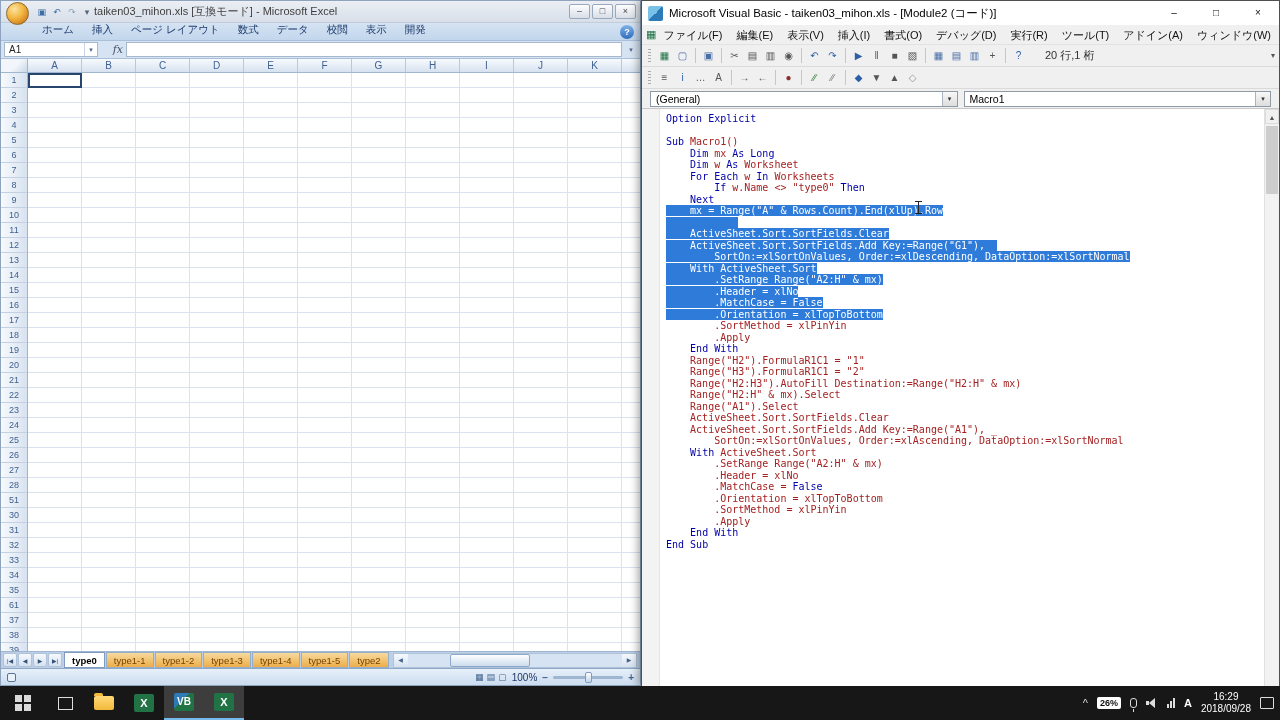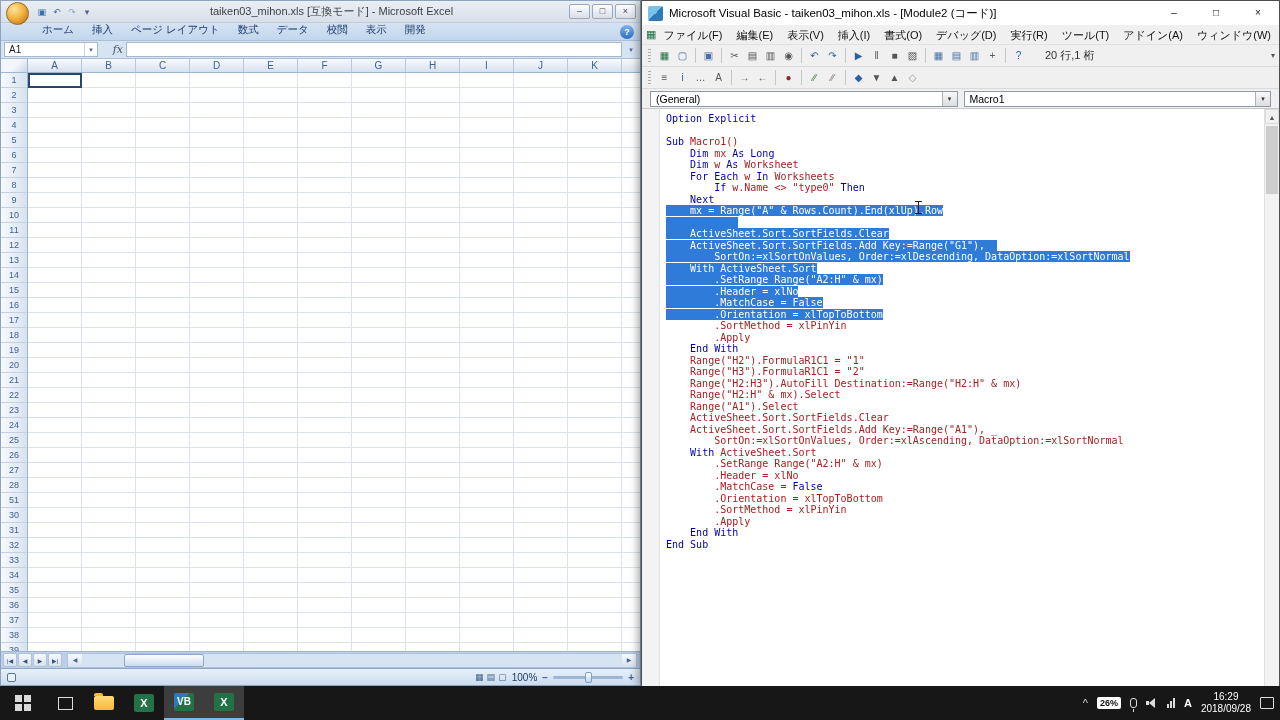--- a/index.html
+++ b/index.html
@@ -6,21 +6,21 @@
   html,body{width:1280px;height:720px}
   body{font-family:"Liberation Sans",sans-serif;background:#000}
   #screen{position:relative;width:1280px;height:720px;background:#9FB6CD;overflow:hidden}
 
   
   #excel{position:absolute;left:0;top:0;width:641px;height:686px;background:#fff;border:1px solid #8EA4BE}
   .xl-titlebar{position:relative;height:22px;background:linear-gradient(#EBEFF4,#D8DFE9);display:flex;align-items:center;border-bottom:1px solid #C2CCDA}
   .office-orb{position:absolute;left:5px;top:1px;width:23px;height:23px;border-radius:50%;background:radial-gradient(circle at 35% 30%,#FBE3A0,#F2B53E 45%,#D98B28 72%,#9C5A14);border:1px solid #8A6A30;z-index:3}
   .qat{display:flex;align-items:center;margin-left:34px;gap:2px}
   .qat .tb-icon{width:14px;height:14px;font-size:9px;line-height:14px;text-align:center}
-  .xl-title{flex:1;text-align:center;font-size:11px;color:#3F3F3F;white-space:nowrap;overflow:hidden}
+  .xl-title{flex:1;font-size:11px;color:#3F3F3F;white-space:nowrap;overflow:hidden}
   .xl-winbtns{display:flex;gap:2px;margin-right:4px}
   .xl-winbtn{display:inline-block;width:21px;height:15px;font-size:9px;line-height:13px;text-align:center;color:#444;background:linear-gradient(#FDFDFD,#D8DEE8);border:1px solid #99A8BC;border-radius:2px}
   .xl-ribbonrow{height:18px;background:linear-gradient(#D5E3F3,#C2D6EC);display:flex;align-items:center;padding-left:32px;position:relative;border-bottom:1px solid #A9BFDA}
   .rt-wrap{display:flex;height:24px}
   .ribbon-tab{font-size:10.5px;color:#1E3C6E;padding:0 9px;height:18px;line-height:18px;white-space:nowrap}
   .xl-helpbtn{position:absolute;right:6px;top:2px;width:14px;height:14px;border-radius:50%;background:linear-gradient(#7FB2E8,#2F6FC1);color:#fff;font-size:9px;font-weight:bold;text-align:center;line-height:14px}
   .xl-formularow{height:18px;background:#D6E3F2;display:flex;align-items:center;gap:3px;padding:1px 3px;border-bottom:1px solid #A9BFDA}
   .xl-namebox{width:94px;height:15px;background:#fff;border:1px solid #A6B8CC;font-size:10px;padding-left:4px;display:flex;align-items:center;justify-content:space-between;color:#222}
   .xl-namebox .arr{width:13px;height:13px;border-left:1px solid #C9D5E2;font-size:7px;color:#55678A;text-align:center;line-height:13px}
   .xl-fx{width:22px;text-align:right;font-family:"DejaVu Serif",serif;font-style:italic;font-size:11px;color:#44546A}
@@ -218,35 +218,44 @@
           <div class="row-h">26</div>
           <div class="row-h">27</div>
           <div class="row-h">28</div>
           <div class="row-h">51</div>
           <div class="row-h">30</div>
           <div class="row-h">31</div>
           <div class="row-h">32</div>
           <div class="row-h">33</div>
           <div class="row-h">34</div>
           <div class="row-h">35</div>
-          <div class="row-h">36</div>
+          <div class="row-h">61</div>
           <div class="row-h">37</div>
           <div class="row-h">38</div>
           <div class="row-h">39</div>
         </div>
       <div class="xl-grid">
         <div class="xl-selection"></div>
       </div>
     </div>
     <div class="xl-tabsrow">
       <div class="sheet-nav" id="sheet-nav">
           <span>|◀</span>
           <span>◀</span>
           <span>▶</span>
           <span>▶|</span>
+        </div>
+      <div id="sheet-tabs" style="display:flex">
+          <div class="sheet-tab active">type0</div>
+          <div class="sheet-tab">type1-1</div>
+          <div class="sheet-tab">type1-2</div>
+          <div class="sheet-tab">type1-3</div>
+          <div class="sheet-tab">type1-4</div>
+          <div class="sheet-tab">type1-5</div>
+          <div class="sheet-tab">type2</div>
         </div>
       <div class="xl-tabscroll">
         <span class="arr">◀</span>
         <div class="thumb"></div>
         <span class="arr r">▶</span>
       </div>
     </div>
     <div class="xl-statusbar">
       <div class="macro-ic"></div>
       <div class="xl-status-right">

